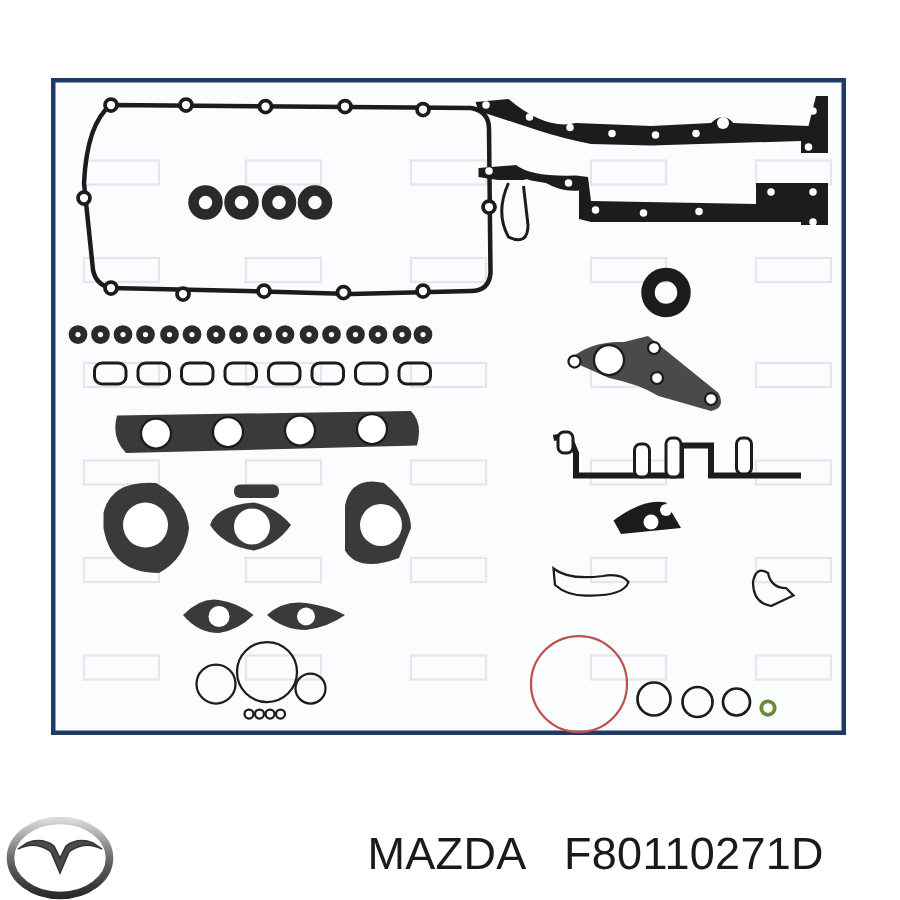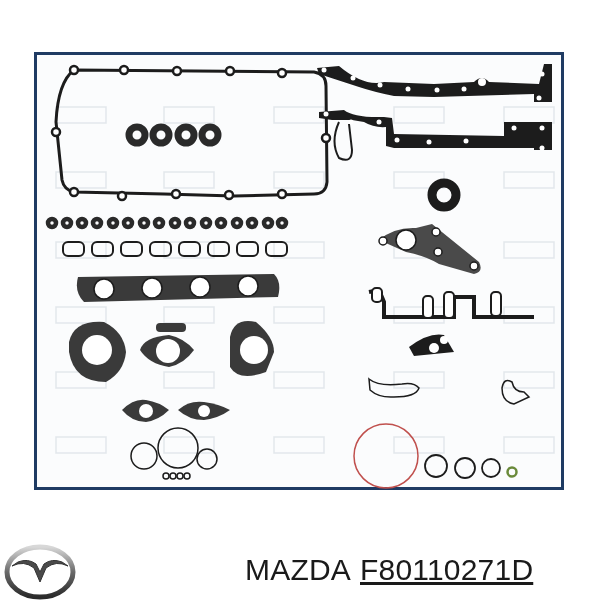--- a/index.html
+++ b/index.html
@@ -1,21 +1,21 @@
 <!DOCTYPE html>
 <html><head>
 <meta charset="utf-8">
 <style>
   html, body { margin:0; padding:0; background:#ffffff; }
   body { width:600px; height:600px; position:relative; overflow:hidden; font-family:"Liberation Sans", sans-serif; }
   .product-image { position:absolute; left:34px; top:52px; width:530px; height:438px; }
   .product-image svg { width:100%; height:100%; display:block; }
   .logo { position:absolute; left:2px; top:540px; width:76px; height:60px; }
   .caption { position:absolute; left:245px; top:553px; font-size:30px; color:#1a1a1a; letter-spacing:0.2px; white-space:nowrap; }
-  .caption span + span { margin-left:9px;text-decoration:underline; }
+  .caption span + span { margin-left:25px; }
 </style>
 </head>
 <body>
 
 <div class="product-image">
   <svg viewBox="0 0 530 438" xmlns="http://www.w3.org/2000/svg">
 
     <rect x="1.5" y="1.5" width="527" height="435" fill="#fbfcfd" stroke="#1f3b63" stroke-width="3"></rect>
 
     <g fill="none" stroke="#e3e7ec" stroke-width="1.5">

